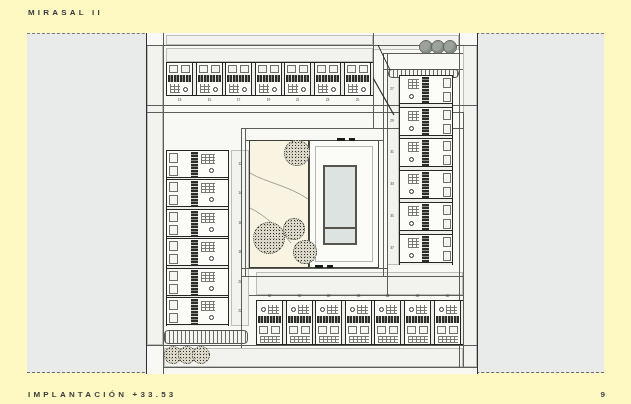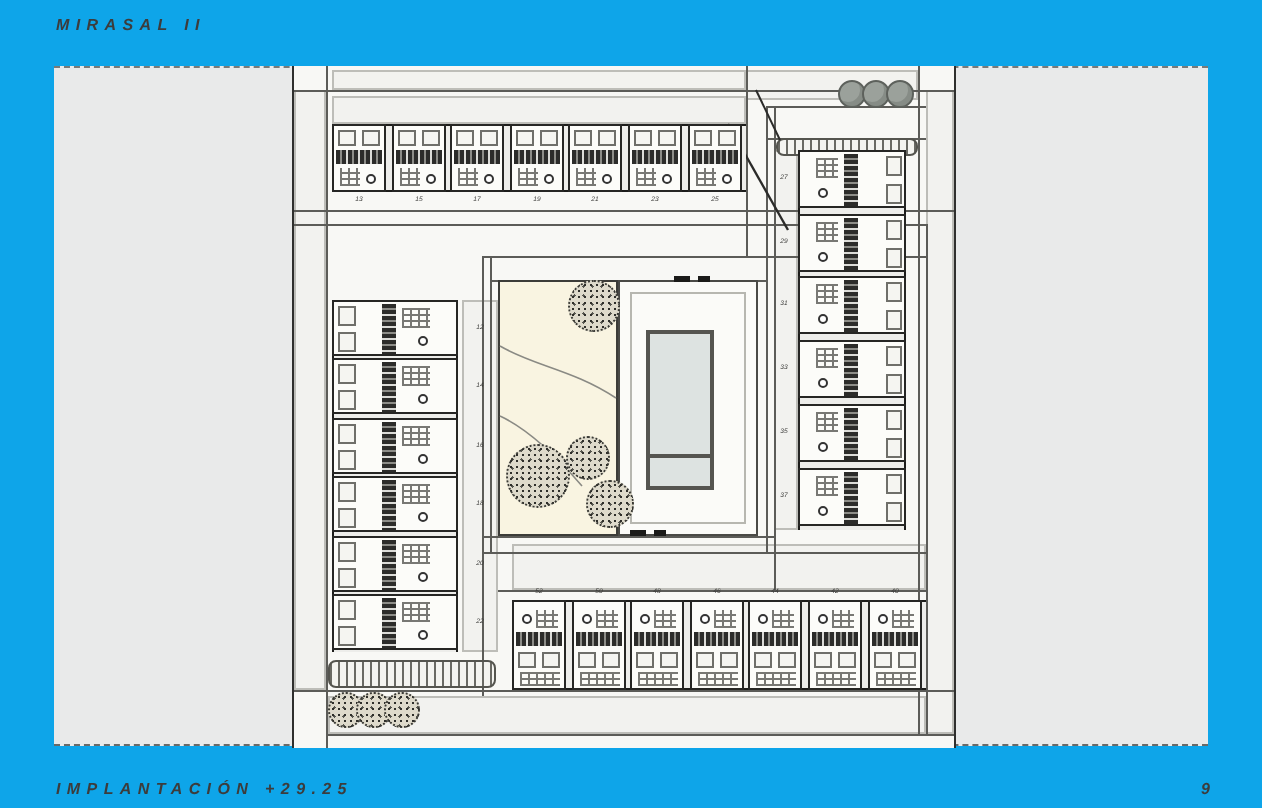--- a/index.html
+++ b/index.html
@@ -1,20 +1,19 @@
 <!DOCTYPE html>
 <html><head>
 <meta charset="utf-8">
 <style>
   html,body{margin:0;padding:0;}
   .page{
     position:relative;width:631px;height:404px;overflow:hidden;
-    background:#0ea5e9;
+    background:#fef9c3;
     font-family:"Liberation Sans", sans-serif;
-    font-style:italic;
   }
   
   .cap{
     position:absolute;font-size:8px;font-weight:bold;letter-spacing:3.2px;
     color:#3c3c3c;white-space:nowrap;
   }
   .title{left:28px;top:8px;}
   .footer-label{left:28px;top:390px;}
   .page-num{right:26px;top:390px;letter-spacing:0;}
   
@@ -355,15 +354,15 @@
       <div class="unit" style="left: 252px; top: 200.5px; width: 54px; height: 29px;">
         <div class="rm" style="left:43px;top:2px;width:8px;height:10px"></div>
         <div class="rm" style="left:43px;top:16px;width:8px;height:10px"></div>
         <div class="coreV" style="left:22px;top:1px;width:7px;height:26px"></div>
         <div class="clut" style="left:8px;top:3px;width:11px;height:10px"></div>
         <div class="tbl" style="left:9px;top:18px;width:5px;height:5px"></div>
       </div>
       <div class="unum" style="left: 239px; top: 211.5px; width: 12px; height: 6px;">37</div>
     </div>
 
-  <div class="cap footer-label">IMPLANTACIÓN +29.25</div>
+  <div class="cap footer-label">IMPLANTACIÓN +33.53</div>
   <div class="cap page-num">9</div>
 </div>
 
 </body></html>

